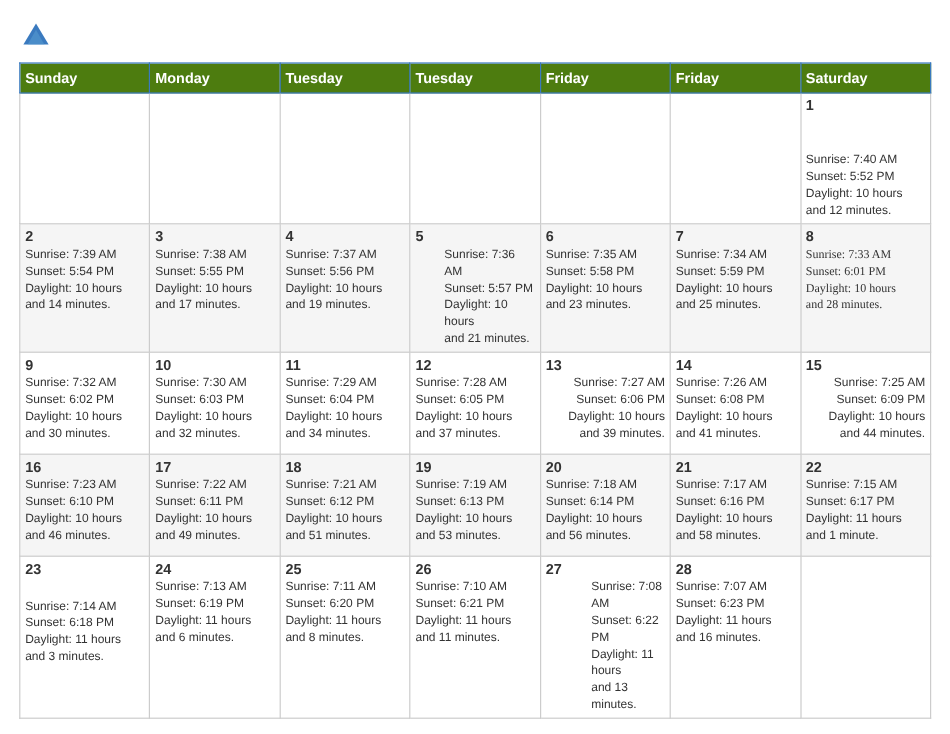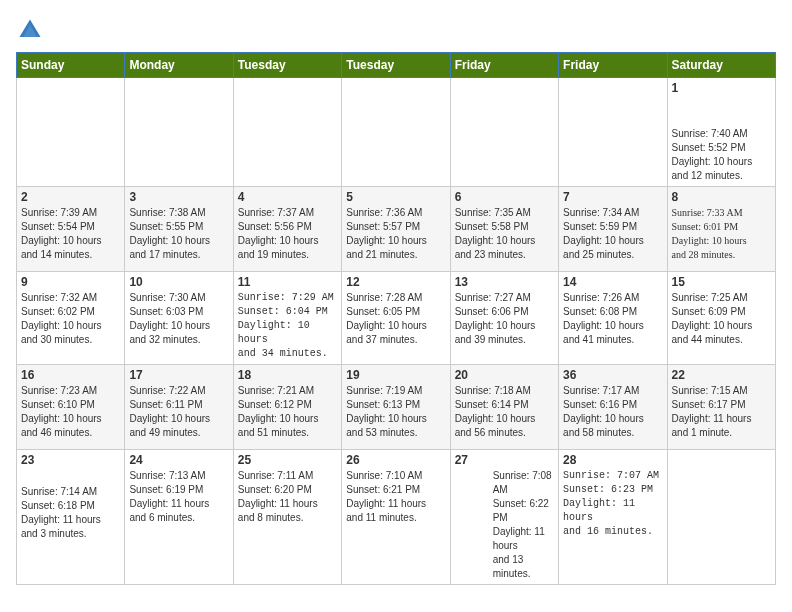--- a/index.html
+++ b/index.html
@@ -141,21 +141,21 @@
         </td>
         <td>
           <span class="day-num">4</span>
           <div class="day-info" style="white-space: pre-line;">Sunrise: 7:37 AM
 Sunset: 5:56 PM
 Daylight: 10 hours
 and 19 minutes.</div>
         </td>
         <td>
           <span class="day-num">5</span>
-          <div class="day-info" style="white-space: pre-line;">Sunrise: 7:36 AM
+          <div class="day-info" style="white-space: pre-line; margin-left: 24px;">Sunrise: 7:36 AM
 Sunset: 5:57 PM
 Daylight: 10 hours
 and 21 minutes.</div>
         </td>
         <td>
           <span class="day-num">6</span>
           <div class="day-info" style="white-space: pre-line;">Sunrise: 7:35 AM
 Sunset: 5:58 PM
 Daylight: 10 hours
 and 23 minutes.</div>
@@ -185,49 +185,49 @@
         </td>
         <td>
           <span class="day-num">10</span>
           <div class="day-info" style="white-space: pre-line;">Sunrise: 7:30 AM
 Sunset: 6:03 PM
 Daylight: 10 hours
 and 32 minutes.</div>
         </td>
         <td>
           <span class="day-num">11</span>
-          <div class="day-info" style="white-space: pre-line; font-family: Liberation Mono, monospace;">Sunrise: 7:29 AM
+          <div class="day-info" style="white-space: pre-line;">Sunrise: 7:29 AM
 Sunset: 6:04 PM
 Daylight: 10 hours
 and 34 minutes.</div>
         </td>
         <td>
           <span class="day-num">12</span>
           <div class="day-info" style="white-space: pre-line;">Sunrise: 7:28 AM
 Sunset: 6:05 PM
 Daylight: 10 hours
 and 37 minutes.</div>
         </td>
         <td>
           <span class="day-num">13</span>
-          <div class="day-info" style="white-space: pre-line;">Sunrise: 7:27 AM
+          <div class="day-info" style="white-space: pre-line; text-align: right;">Sunrise: 7:27 AM
 Sunset: 6:06 PM
 Daylight: 10 hours
 and 39 minutes.</div>
         </td>
         <td>
           <span class="day-num">14</span>
           <div class="day-info" style="white-space: pre-line;">Sunrise: 7:26 AM
 Sunset: 6:08 PM
 Daylight: 10 hours
 and 41 minutes.</div>
         </td>
         <td>
           <span class="day-num">15</span>
-          <div class="day-info" style="white-space: pre-line;">Sunrise: 7:25 AM
+          <div class="day-info" style="white-space: pre-line; text-align: right;">Sunrise: 7:25 AM
 Sunset: 6:09 PM
 Daylight: 10 hours
 and 44 minutes.</div>
         </td>
       </tr>
       <tr>
         <td>
           <span class="day-num">16</span>
           <div class="day-info" style="white-space: pre-line;">Sunrise: 7:23 AM
 Sunset: 6:10 PM
@@ -256,21 +256,21 @@
 and 53 minutes.</div>
         </td>
         <td>
           <span class="day-num">20</span>
           <div class="day-info" style="white-space: pre-line;">Sunrise: 7:18 AM
 Sunset: 6:14 PM
 Daylight: 10 hours
 and 56 minutes.</div>
         </td>
         <td>
-          <span class="day-num">36</span>
+          <span class="day-num">21</span>
           <div class="day-info" style="white-space: pre-line;">Sunrise: 7:17 AM
 Sunset: 6:16 PM
 Daylight: 10 hours
 and 58 minutes.</div>
         </td>
         <td>
           <span class="day-num">22</span>
           <div class="day-info" style="white-space: pre-line;">Sunrise: 7:15 AM
 Sunset: 6:17 PM
 Daylight: 11 hours
@@ -308,21 +308,21 @@
         </td>
         <td>
           <span class="day-num">27</span>
           <div class="day-info" style="white-space: pre-line; margin-left: 38px;">Sunrise: 7:08 AM
 Sunset: 6:22 PM
 Daylight: 11 hours
 and 13 minutes.</div>
         </td>
         <td>
           <span class="day-num">28</span>
-          <div class="day-info" style="white-space: pre-line; font-family: Liberation Mono, monospace;">Sunrise: 7:07 AM
+          <div class="day-info" style="white-space: pre-line;">Sunrise: 7:07 AM
 Sunset: 6:23 PM
 Daylight: 11 hours
 and 16 minutes.</div>
         </td>
         <td class="empty"></td>
       </tr>
     </tbody>
 </table>
 
 </body></html>

